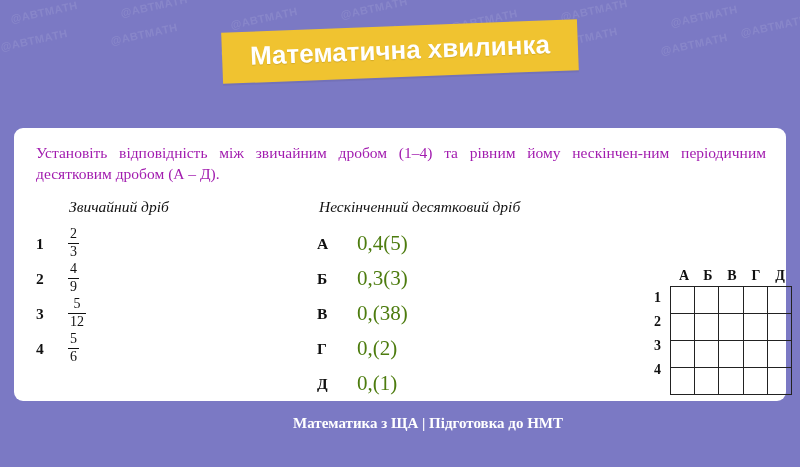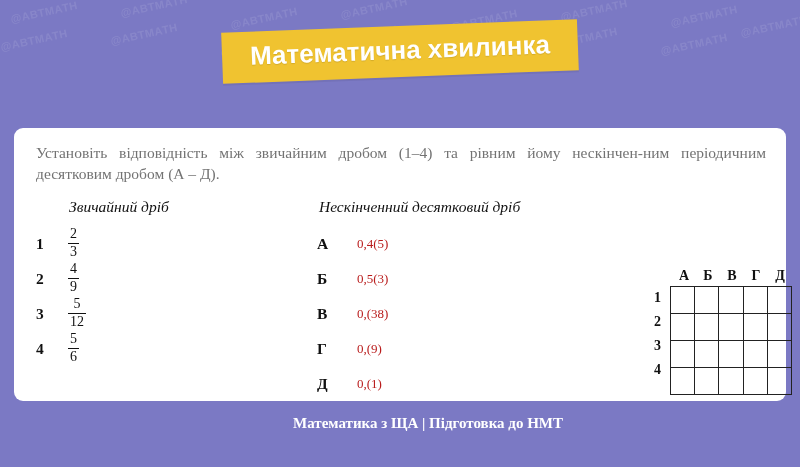--- a/index.html
+++ b/index.html
@@ -66,21 +66,21 @@
     border-radius: 9px;
   }
 
   .task-text {
     position: absolute;
     left: 22px;
     top: 14px;
     width: 730px;
     font-size: 15.5px;
     line-height: 1.38;
-    color: #737373;
+    color: #a21caf;
     text-align: justify;
   }
 
   .col-head {
     position: absolute;
     font-style: italic;
     font-size: 15.5px;
     color: #111;
   }
   .head-left  { left: 55px;  top: 70px; }
@@ -132,22 +132,22 @@
     align-items: center;
     height: 35px;
   }
   .dec-letter {
     width: 40px;
     font-weight: bold;
     font-size: 15.5px;
     color: #111;
   }
   .dec-value {
-    font-size: 13px;
-    color: #b91c1c;
+    font-size: 21px;
+    color: #4d7c0f;
     text-align: center;
   }
 
   
   .answer-grid {
     position: absolute;
     left: 640px;
     top: 140px;
   }
   .grid-col-heads {
@@ -264,29 +264,29 @@
       </div>
     </div>
 
   <div class="dec-list" id="dec-list">
       <div class="dec-row">
         <div class="dec-letter">А</div>
         <div class="dec-value">0,4(5)</div>
       </div>
       <div class="dec-row">
         <div class="dec-letter">Б</div>
-        <div class="dec-value">0,5(3)</div>
+        <div class="dec-value">0,3(3)</div>
       </div>
       <div class="dec-row">
         <div class="dec-letter">В</div>
         <div class="dec-value">0,(38)</div>
       </div>
       <div class="dec-row">
         <div class="dec-letter">Г</div>
-        <div class="dec-value">0,(9)</div>
+        <div class="dec-value">0,(2)</div>
       </div>
       <div class="dec-row">
         <div class="dec-letter">Д</div>
         <div class="dec-value">0,(1)</div>
       </div>
     </div>
 
   <div class="answer-grid">
     <div class="grid-col-heads" id="grid-col-heads">
         <span>А</span>

